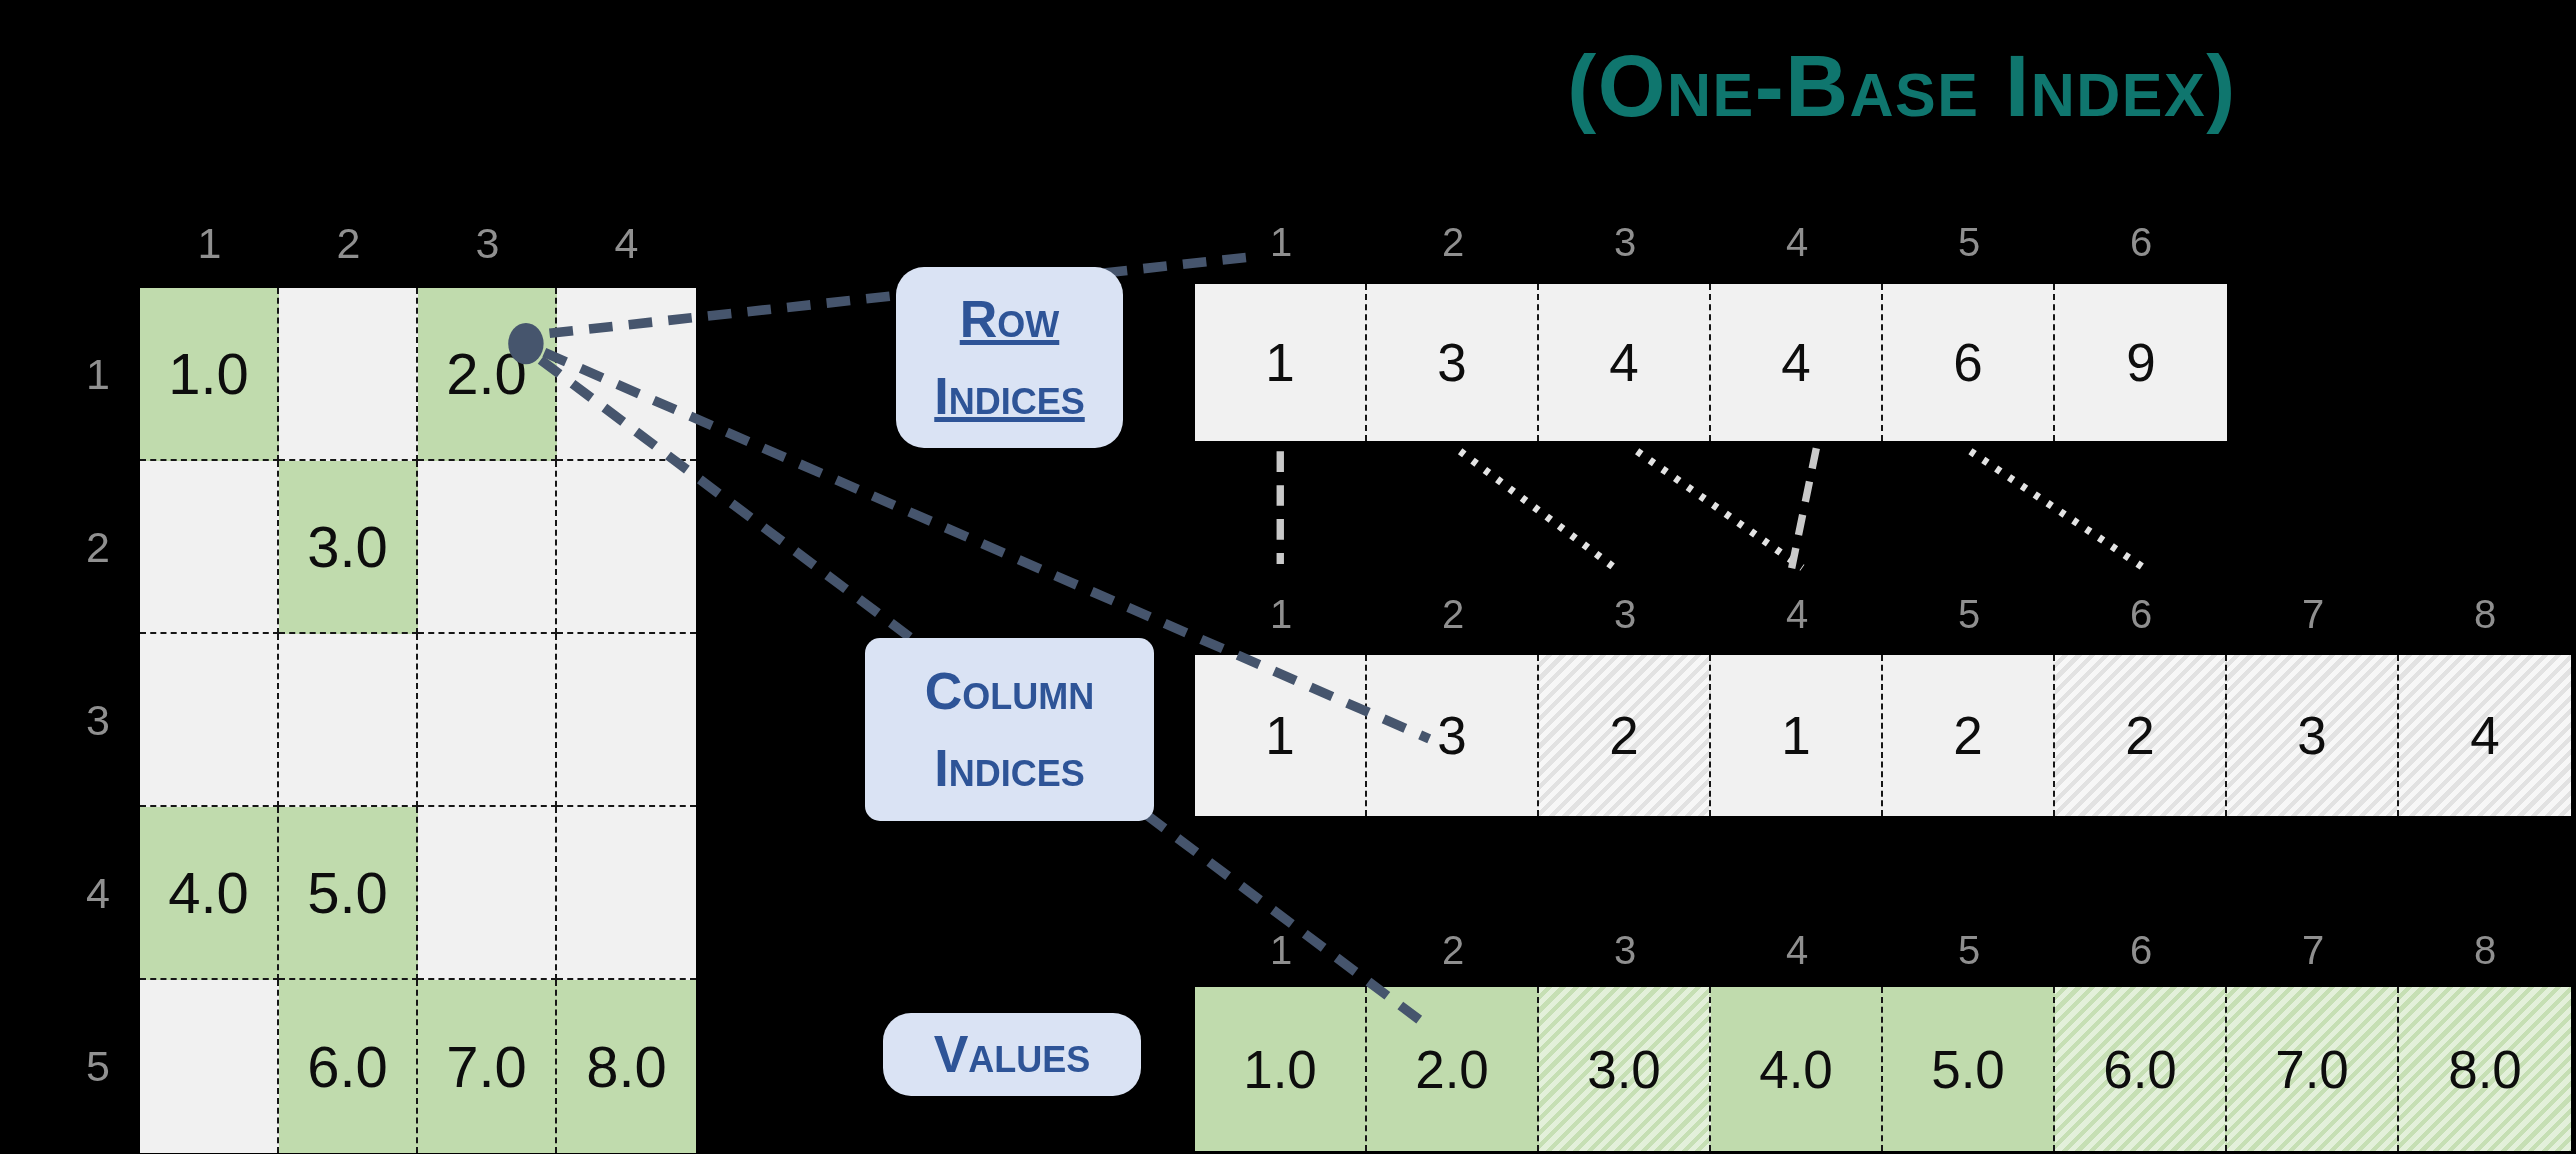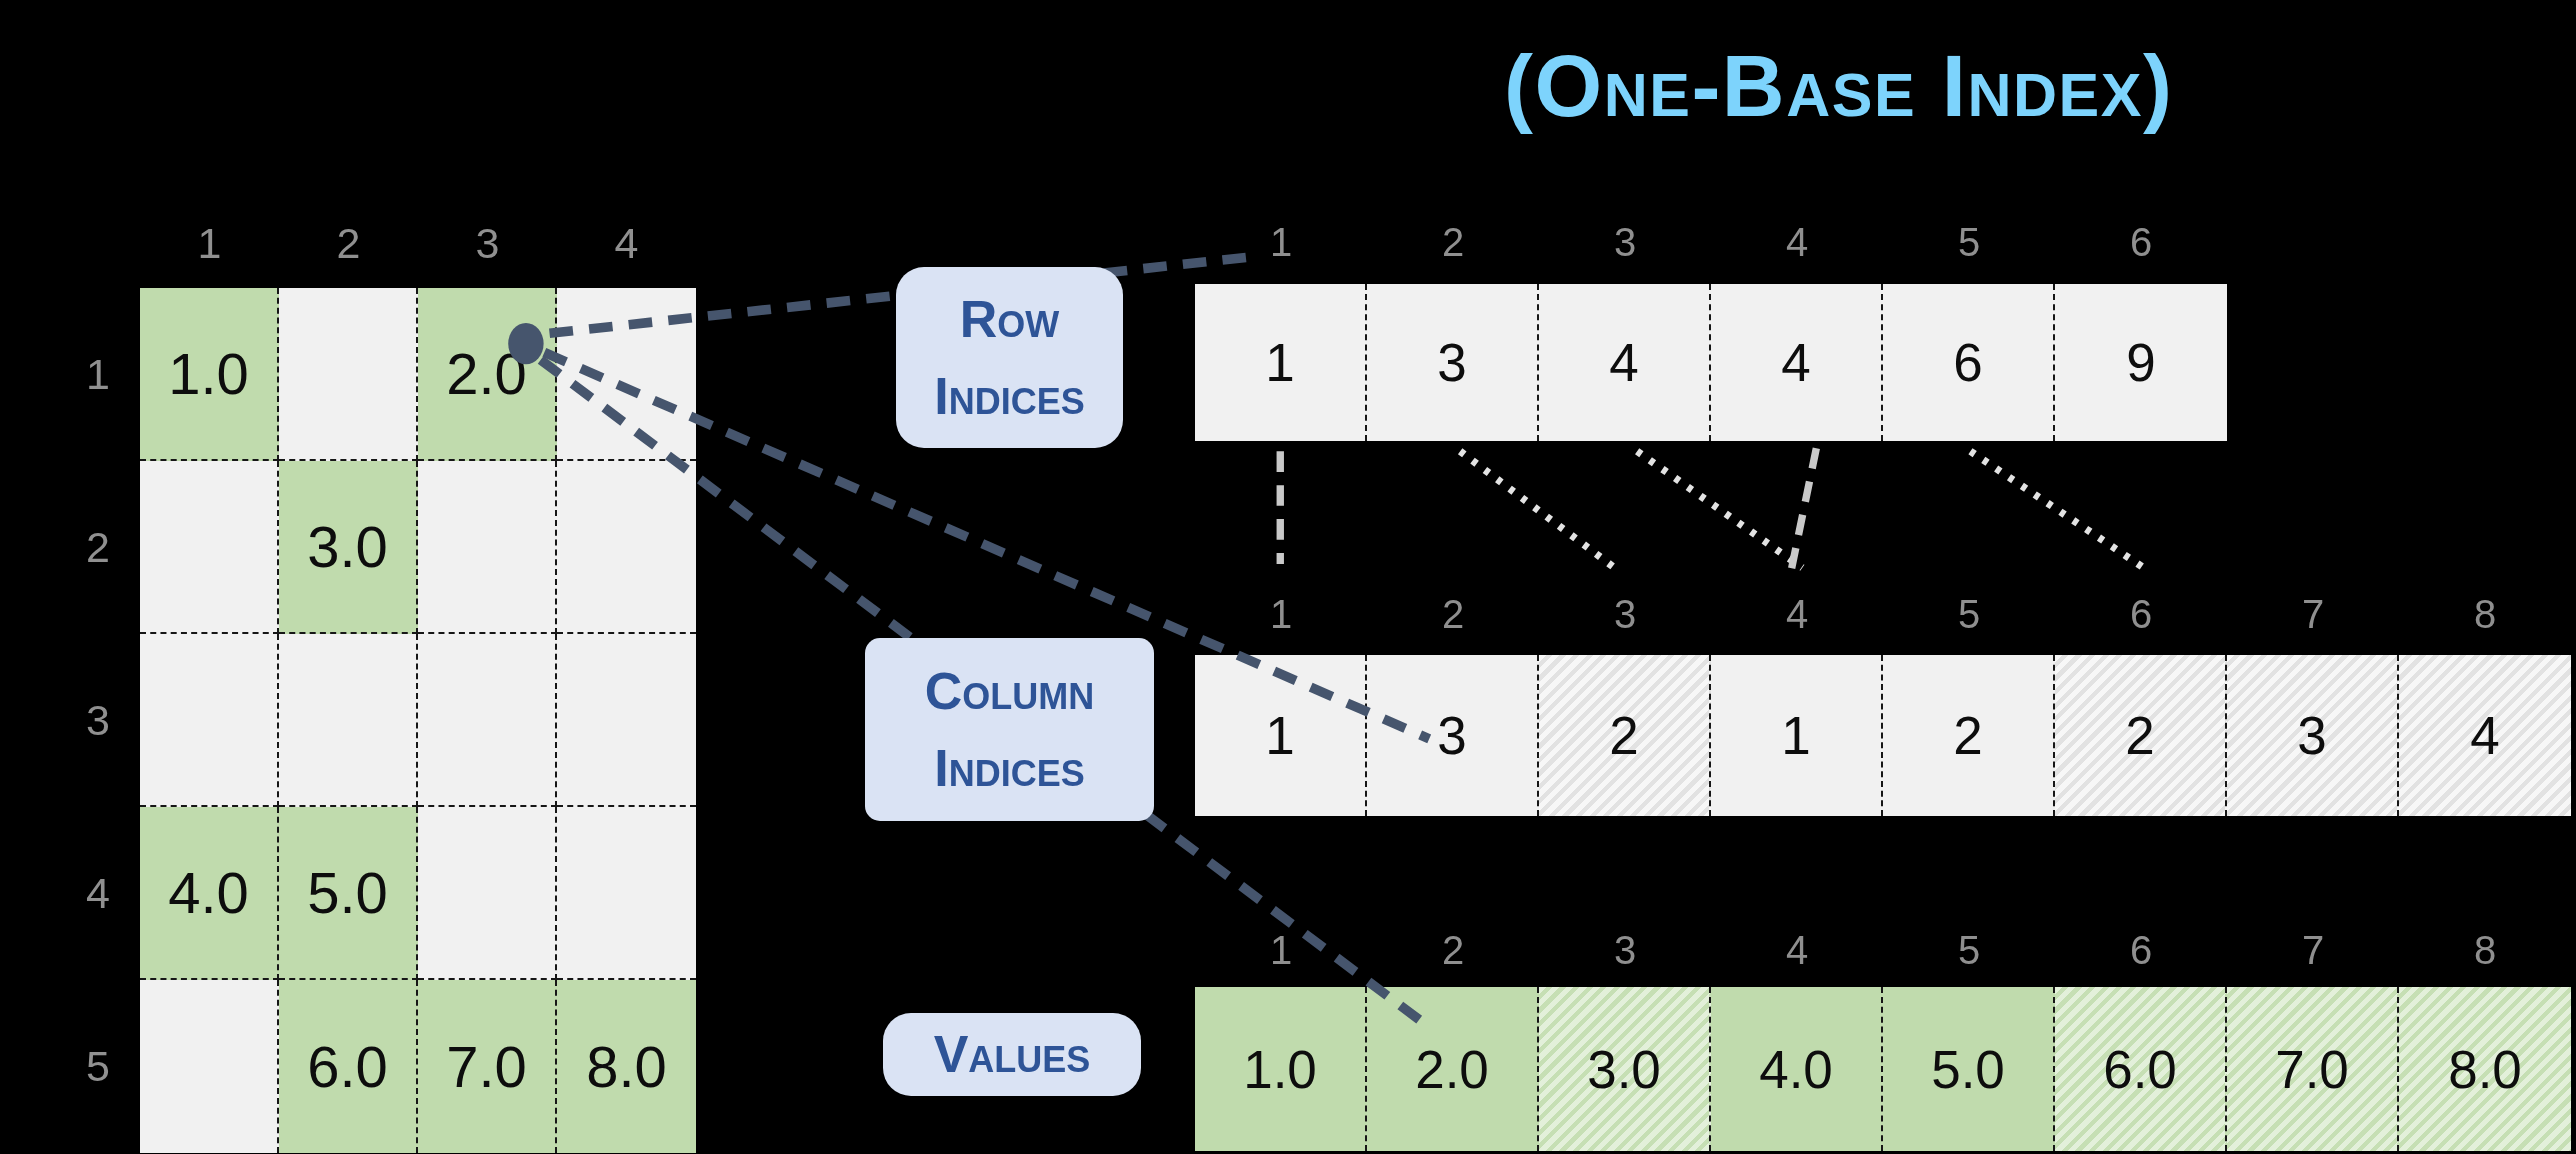--- a/index.html
+++ b/index.html
@@ -3,22 +3,22 @@
 <meta charset="utf-8">
 <style>
   html,body{margin:0;padding:0;background:#000;}
   #canvas{
     position:relative;width:2576px;height:1154px;background:#000;overflow:hidden;
     font-family:"Liberation Sans",sans-serif;
   }
   
   .title{
     position:absolute;left:1504px;top:29.5px;width:796px;height:111px;
-    text-align:left;line-height:111px;font-size:87px;font-weight:bold;
-    font-variant:small-caps;letter-spacing:1.5px;color:#7dd3fc;white-space:nowrap;
+    text-align:center;line-height:111px;font-size:87px;font-weight:bold;
+    font-variant:small-caps;letter-spacing:1.5px;color:#0f766e;white-space:nowrap;
   }
   
   .matrix-col-labels{position:absolute;left:140px;top:219px;display:flex;}
   .matrix-col-labels div{flex:0 0 139px;height:49px;line-height:49px;text-align:center;
     font-size:43px;color:#909090;}
   .matrix-row-labels{position:absolute;left:63px;top:288px;width:70px;}
   .matrix-row-labels div{height:173px;line-height:173px;text-align:center;
     font-size:43px;color:#909090;}
   .matrix{
     position:absolute;left:140px;top:288px;width:558px;height:866px;
@@ -42,21 +42,21 @@
   .acell.green{background:#C0DBAD;}
   .acell.hatch-gray{background:repeating-linear-gradient(135deg,#F7F7F7 0 5.2px,#E2E2E2 5.2px 9.6px);}
   .acell.hatch-green{background:repeating-linear-gradient(135deg,#E3F0DA 0 5.2px,#C6DFB4 5.2px 9.6px);}
   
   .lbox{
     position:absolute;background:#DAE3F4;border-radius:28px;z-index:10;
     display:flex;flex-direction:column;align-items:center;justify-content:center;
     color:#2E5497;font-weight:bold;font-variant:small-caps;text-align:center;
   }
   .lbox .ln{font-size:52px;line-height:77px;white-space:nowrap;}
-  #box-row-offsets{left:896px;top:267px;width:227px;height:181px;}
+  #box-row-offsets{left:896px;top:267px;width:227px;height:181px;text-decoration:underline;}
   #box-column-indices{left:865px;top:638px;width:289px;height:183px;border-radius:15px;}
   #box-values{left:883px;top:1013px;width:258px;height:83px;}
   
   #overlay{position:absolute;left:0;top:0;z-index:5;pointer-events:none;}
 </style>
 </head>
 <body>
 
 <div id="canvas">
 

